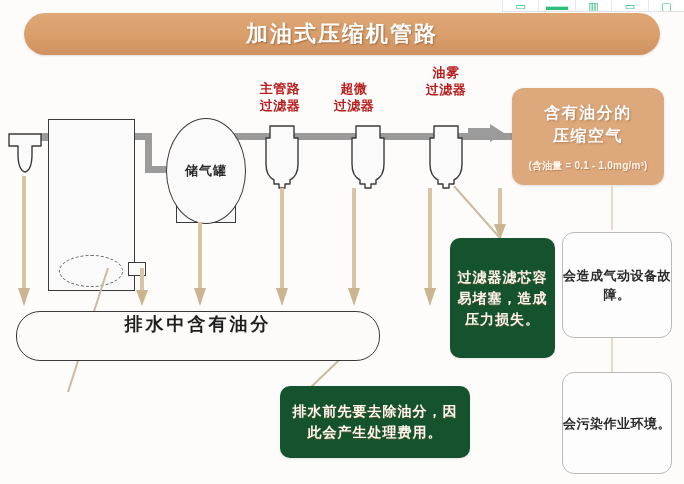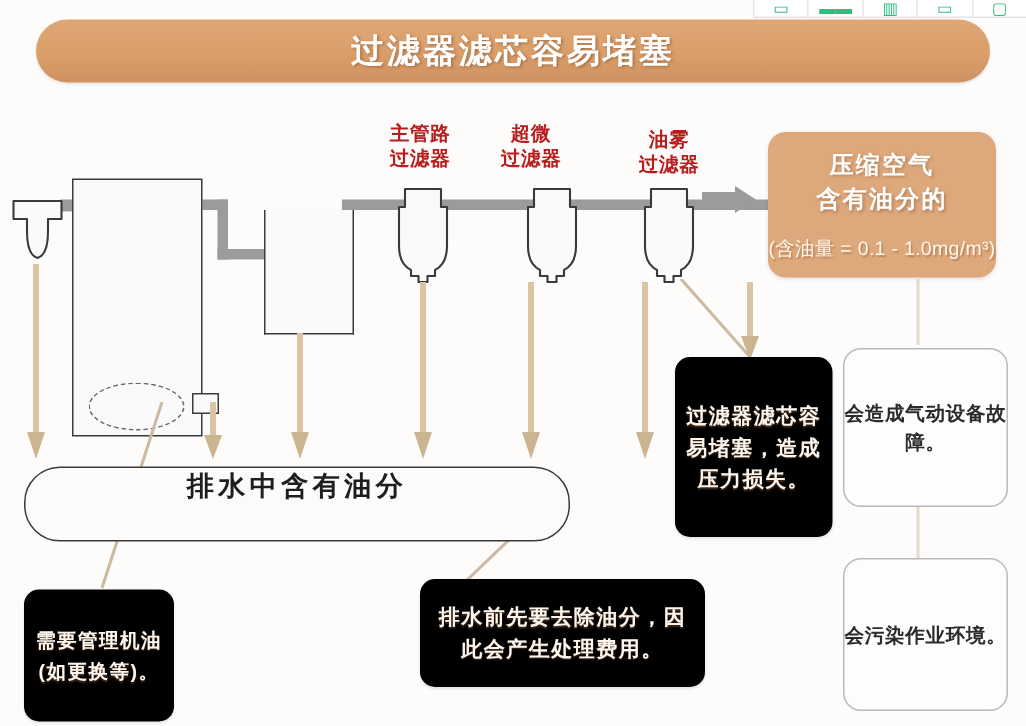--- a/index.html
+++ b/index.html
@@ -175,21 +175,21 @@
   .drain-bar-text {
     font-size: 18px;
     font-weight: bold;
     color: #1e1e1e;
     letter-spacing: 3px;
   }
 
   
   .callout-orange {
     position: absolute;
-    background: #000000;
+    background: #14532d;
     border-radius: 10px;
     color: #ffffff;
     font-weight: bold;
     display: flex;
     align-items: center;
     justify-content: center;
     text-align: center;
     box-shadow: 0 1px 2px rgba(0,0,0,0.10);
   }
   .callout-orange .ct {
@@ -237,22 +237,22 @@
   .result-line {
     color: #ffffff;
     font-size: 16px;
     font-weight: bold;
     letter-spacing: 1.5px;
     line-height: 23px;
     text-shadow: 1px 1px 2px rgba(140,85,45,0.5);
   }
   .result-sub {
     color: #fff6ec;
-    font-size: 13px;
-    font-weight: normal;
+    font-size: 10px;
+    font-weight: bold;
     margin-top: 12px;
     letter-spacing: 0.2px;
     text-shadow: 1px 1px 1px rgba(140,85,45,0.45);
   }
 </style>
 </head>
 <body>
 
 <div id="canvas">
 
@@ -268,21 +268,21 @@
     </div>
     <div class="tool-cell">
       <span class="tool-glyph">▭</span>
     </div>
     <div class="tool-cell">
       <span class="tool-glyph">▢</span>
     </div>
   </div>
 
   <div class="title-banner">
-    <span class="title-text">过滤器滤芯容易堵塞</span>
+    <span class="title-text">加油式压缩机管路</span>
   </div>
 
   <div class="pipe" style="left:40px; top:133px; width:14px; height:8px;"></div>
 
   <div class="pipe" style="left:128px; top:133px; width:24px; height:7px;"></div>
   <div class="pipe" style="left:145px; top:133px; width:7px; height:40px;"></div>
   <div class="pipe" style="left:145px; top:166px; width:40px; height:7px;"></div>
 
   <div class="pipe" style="left:228px; top:133px; width:58px; height:7px;"></div>
   <div class="pipe" style="left:280px; top:133px; width:286px; height:7px;"></div>
@@ -295,48 +295,51 @@
     <path d="M3,2 L35,2 L35,14 L26,14 L26,22 Q26,38 19,40 Q12,38 12,22 L12,14 L3,14 Z" fill="#fafafa" stroke="#3a3a3a" stroke-width="1.4" stroke-linejoin="round"></path>
   </svg>
 
   <div class="unit-box"></div>
 
   <div class="abs" style="left:59px; top:255px; width:62px; height:30px; border:1.3px dashed #666; border-radius:50%; background:#fafafa;"></div>
 
   <div class="abs" style="left:128px; top:262px; width:16px; height:12px; border:1.3px solid #3a3a3a; background:#fafafa;"></div>
 
   <div class="tank-base"></div>
+  <div class="tank-ellipse">
+    <span class="tank-label">储气罐</span>
+  </div>
 
   <div class="filter-label" style="left:244px; top:80px;">
     <div>主管路</div>
     <div>过滤器</div>
   </div>
   <svg class="filter" style="left:262px; top:124px;" viewBox="0 0 40 66">
     <path d="M8,2 L32,2 L32,14 L36,14 L36,40 Q36,52 28,56 L28,60 L23,60 L23,64 L17,64 L17,60 L12,60 L12,56 Q4,52 4,40 L4,14 L8,14 Z" fill="#fafafa" stroke="#3a3a3a" stroke-width="1.4" stroke-linejoin="round"></path>
   </svg>
 
   <div class="filter-label" style="left:318px; top:80px;">
     <div>超微</div>
     <div>过滤器</div>
   </div>
   <svg class="filter" style="left:348px; top:124px;" viewBox="0 0 40 66">
     <path d="M8,2 L32,2 L32,14 L36,14 L36,40 Q36,52 28,56 L28,60 L23,60 L23,64 L17,64 L17,60 L12,60 L12,56 Q4,52 4,40 L4,14 L8,14 Z" fill="#fafafa" stroke="#3a3a3a" stroke-width="1.4" stroke-linejoin="round"></path>
   </svg>
 
-  <div class="filter-label" style="left:410px; top:84px;font-family:Liberation Serif, serif;">
+  <div class="filter-label" style="left:410px; top:64px;font-family:Liberation Serif, serif;">
     <div>油雾</div>
     <div>过滤器</div>
   </div>
   <svg class="filter" style="left:426px; top:124px;" viewBox="0 0 40 66">
     <path d="M8,2 L32,2 L32,14 L36,14 L36,40 Q36,52 28,56 L28,60 L23,60 L23,64 L17,64 L17,60 L12,60 L12,56 Q4,52 4,40 L4,14 L8,14 Z" fill="#fafafa" stroke="#3a3a3a" stroke-width="1.4" stroke-linejoin="round"></path>
   </svg>
 
   <div class="result-box">
+    <div class="result-line">含有油分的</div>
     <div class="result-line">压缩空气</div>
-    <div class="result-line">含有油分的</div>
     <div class="result-sub">(含油量 = 0.1 - 1.0mg/m³)</div>
   </div>
 
   <svg class="drain-arrow" style="left:18px; top:176px; height:132px;" viewBox="0 0 12 132" preserveAspectRatio="none">
     <rect x="4" y="0" width="4" height="114" fill="#d9c4a3"></rect>
     <polygon points="0,112 12,112 6,130" fill="#cbb490"></polygon>
   </svg>
   <svg class="drain-arrow" style="left:136px; top:268px; height:40px;" viewBox="0 0 12 40" preserveAspectRatio="none">
     <rect x="4" y="0" width="4" height="24" fill="#d9c4a3"></rect>
     <polygon points="0,22 12,22 6,38" fill="#cbb490"></polygon>
@@ -384,23 +387,20 @@
   </svg>
 
   <div class="drain-bar">
     <span class="drain-bar-text">排水中含有油分</span>
   </div>
 
   <div class="callout-orange" style="left:450px; top:238px; width:105px; height:120px;">
     <span class="ct" style="font-size:14px;">过滤器滤芯容易堵塞，造成压力损失。</span>
   </div>
 
-  <div class="callout-orange" style="left:16px; top:393px; width:100px; height:88px;">
-    <span class="ct" style="font-size:13px;">需要管理机油 (如更换等)。</span>
-  </div>
 
   <div class="callout-orange" style="left:280px; top:386px; width:190px; height:72px;">
     <span class="ct" style="font-size:14px;">排水前先要去除油分，因此会产生处理费用。</span>
   </div>
 
   <div class="callout-white" style="left:562px; top:372px; width:108px; height:100px;">
     <span class="ct">会污染作业环境。</span>
   </div>
 
   <div class="callout-white" style="left:562px; top:232px; width:108px; height:104px;">

